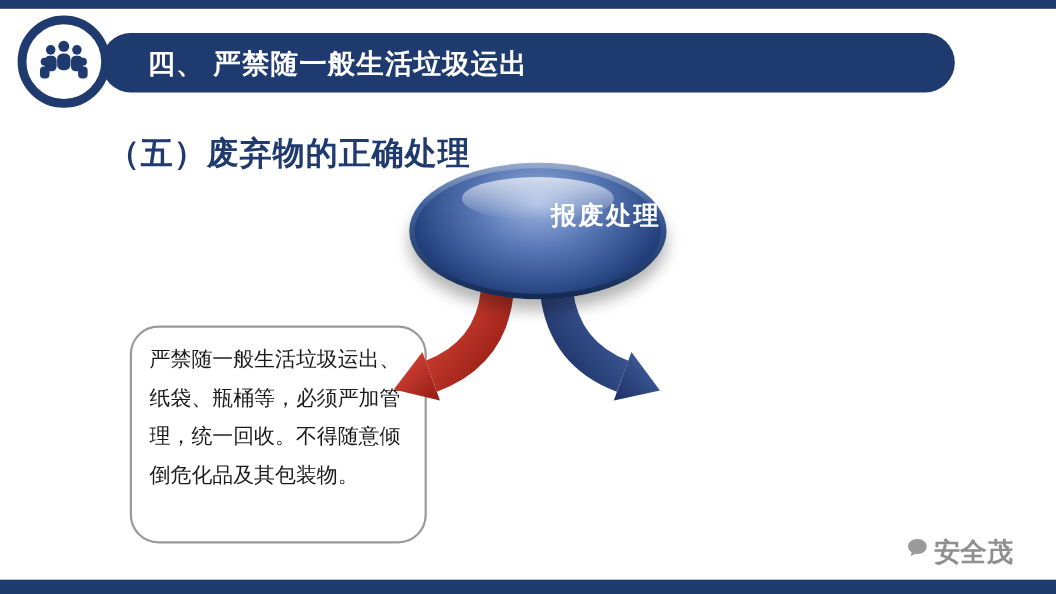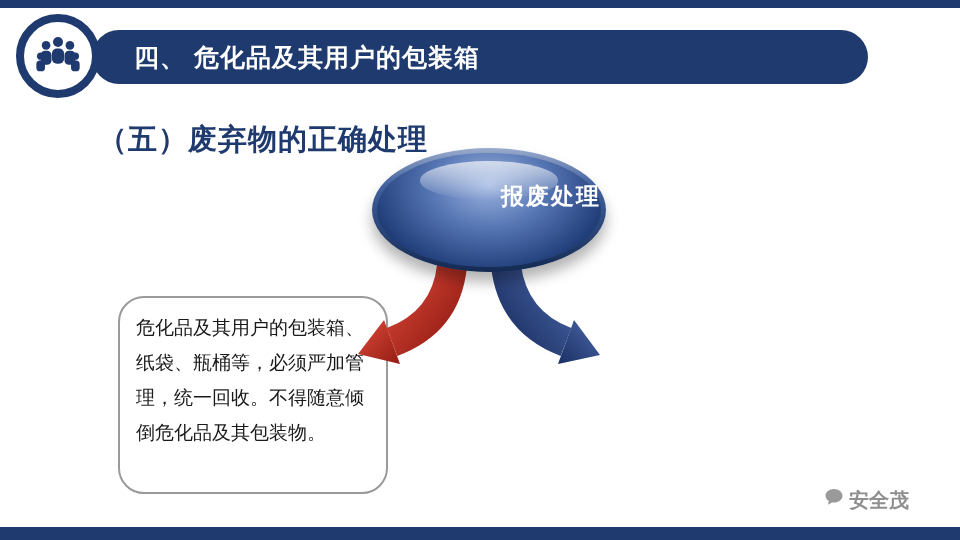--- a/index.html
+++ b/index.html
@@ -67,22 +67,22 @@
     position:absolute; box-sizing:border-box;
     border:2px solid #9a9a9a; border-radius:26px; background:#ffffff;
     padding:12px 16px; color:#1a1a1a; font-size:19px; line-height:1.85;
     z-index:1;
   }
   .info-box.left  { left:118px; top:296px; width:270px; height:198px; }
   .info-box.right { left:598px; top:296px; width:284px; height:168px; }
 
   
   .watermark {
-    position:absolute; left:822px; top:486px; display:flex; align-items:center; gap:3px;
-    color:#8f8f8f; font-size:20px; font-weight:bold; z-index:3;
+    position:absolute; left:822px; top:486px; display:flex; align-items:flex-end; gap:3px;
+    color:#8f8f8f; font-size:24px; font-weight:bold; z-index:3;
   }
 </style>
 </head>
 <body>
 
 <div class="slide">
 
   <div class="top-bar"></div>
 
   <div class="badge">
@@ -98,21 +98,21 @@
           <circle cx="8" cy="26" r="3.4"></circle>
             <rect x="4" y="30" width="8" height="10" rx="3.4"></rect>
           <circle cx="40" cy="26" r="3.4"></circle>
             <rect x="36" y="30" width="8" height="10" rx="3.4"></rect>
         </g>
       </svg>
     </span>
   </div>
 
   <div class="banner">
-    <span class="banner-title">四、 危化品及其用户的包装箱</span>
+    <span class="banner-title">四、 严禁随一般生活垃圾运出</span>
   </div>
 
   <div class="subtitle">（五）废弃物的正确处理</div>
 
   <svg class="arrows" width="960" height="540" viewBox="0 0 960 540">
     <defs>
       <linearGradient id="redg" x1="0" y1="0" x2="1" y2="1">
         <stop offset="0" stop-color="#df4a3b"></stop>
         <stop offset="1" stop-color="#931c13"></stop>
       </linearGradient>
@@ -132,21 +132,21 @@
   </svg>
 
   <div class="oval-outer">
     <div class="oval-inner">
       <div class="oval-highlight"></div>
       <div class="oval-label">报废处理</div>
     </div>
   </div>
 
   <div class="info-box left">
-    <span>危化品及其用户的包装箱、纸袋、瓶桶等，必须严加管理，统一回收。不得随意倾倒危化品及其包装物。</span>
+    <span>严禁随一般生活垃圾运出、纸袋、瓶桶等，必须严加管理，统一回收。不得随意倾倒危化品及其包装物。</span>
   </div>
 
 
   <div class="watermark">
     <span>
       <svg width="24" height="24" viewBox="0 0 24 24">
         <path d="M12 3c-4.8 0-8.5 3-8.5 6.8 0 2.2 1.3 4.1 3.3 5.3l-0.9 3.6 4.2-2.3c0.6 0.1 1.2 0.2 1.9 0.2 4.8 0 8.5-3 8.5-6.8S16.8 3 12 3z" fill="#9a9a9a"></path>
       </svg>
     </span>
     <span>安全茂</span>

